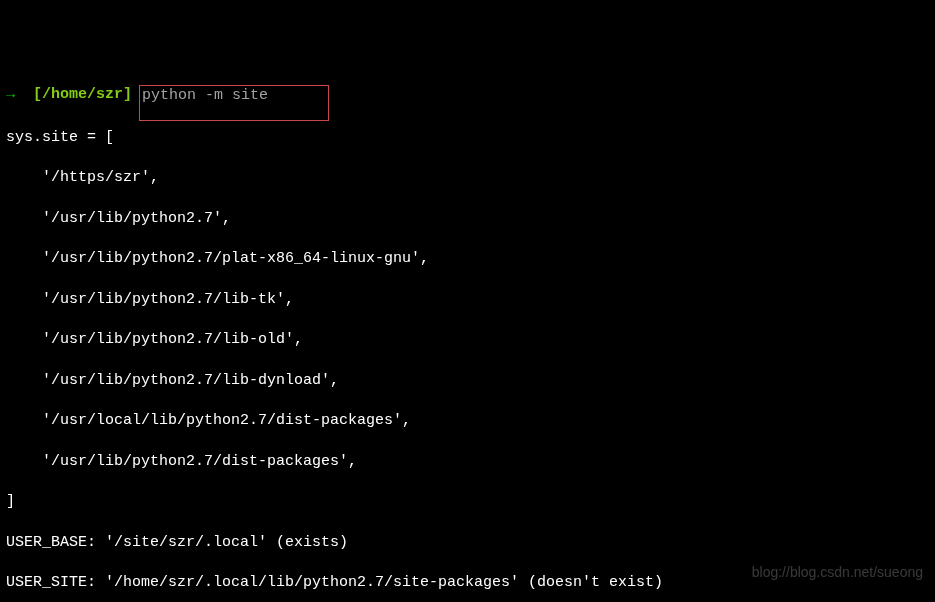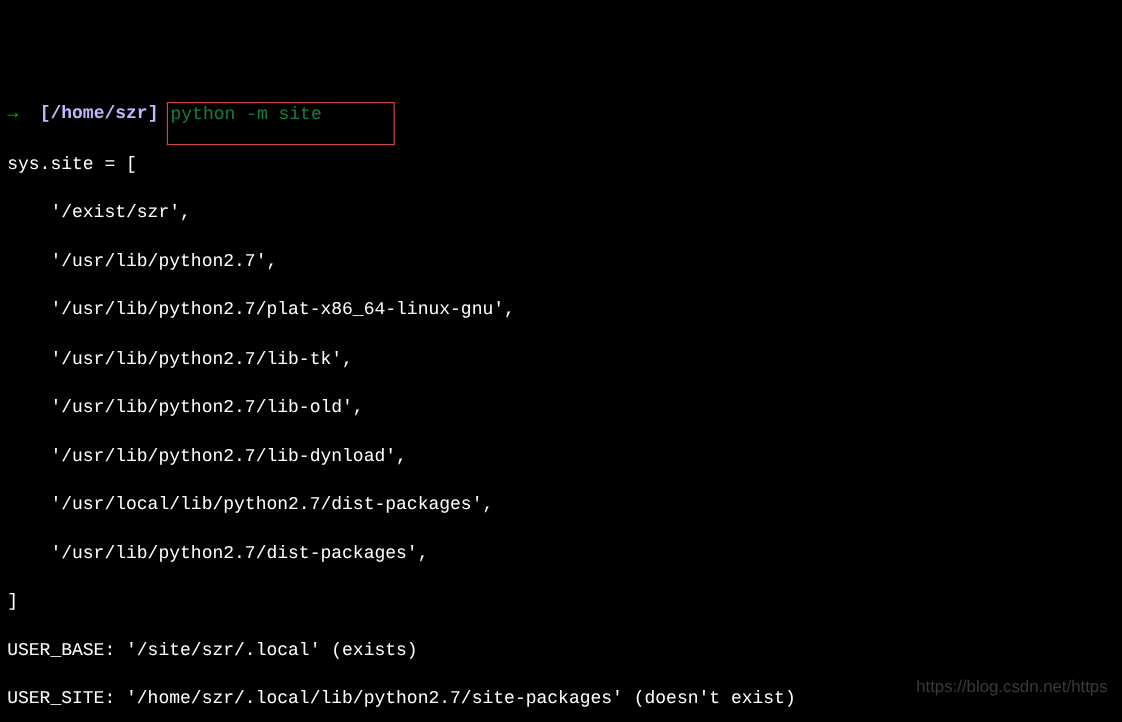--- a/index.html
+++ b/index.html
@@ -11,22 +11,22 @@
       line-height: 1.35;
       padding: 4px 6px;
       width: 935px;
       height: 602px;
       overflow: hidden;
       position: relative;
       white-space: pre;
     }
     .line { display: block; }
     .arrow { color: #00c800; font-weight: bold; }
-    .path { color: #c4b5fd; font-weight: bold; }
-    .cmd { color: #15803d; }
+    .path { color: #84cc16; font-weight: bold; }
+    .cmd { color: #a3a3a3; }
     .boxed {
       display: inline-block;
       border: 1px solid #c84848;
       padding: 0 4px 14px 2px;
       margin-left: -2px;
       margin-bottom: -14px;
       vertical-align: top;
       min-width: 190px;
     }
     .watermark {
@@ -38,21 +38,21 @@
       font-family: sans-serif;
     }
   </style>
 </head>
 <body>
 
 
 
 <div class="line"><span class="arrow">→</span>  <span class="path">[/home/szr]</span> <span class="boxed"><span class="cmd">python -m site</span></span></div>
 <div class="line">sys.site = [</div>
-<div class="line">    '/exist/szr',</div>
+<div class="line">    '/https/szr',</div>
 <div class="line">    '/usr/lib/python2.7',</div>
 <div class="line">    '/usr/lib/python2.7/plat-x86_64-linux-gnu',</div>
 <div class="line">    '/usr/lib/python2.7/lib-tk',</div>
 <div class="line">    '/usr/lib/python2.7/lib-old',</div>
 <div class="line">    '/usr/lib/python2.7/lib-dynload',</div>
 <div class="line">    '/usr/local/lib/python2.7/dist-packages',</div>
 <div class="line">    '/usr/lib/python2.7/dist-packages',</div>
 <div class="line">]</div>
 <div class="line">USER_BASE: '/site/szr/.local' (exists)</div>
 <div class="line">USER_SITE: '/home/szr/.local/lib/python2.7/site-packages' (doesn't exist)</div>
@@ -64,16 +64,16 @@
 
 
 
 
 
 
 
 
 
 
-<div class="watermark">https://blog.csdn.net/https</div>
+<div class="watermark">blog://blog.csdn.net/sueong</div>
 
 
 
 
 </body></html>

